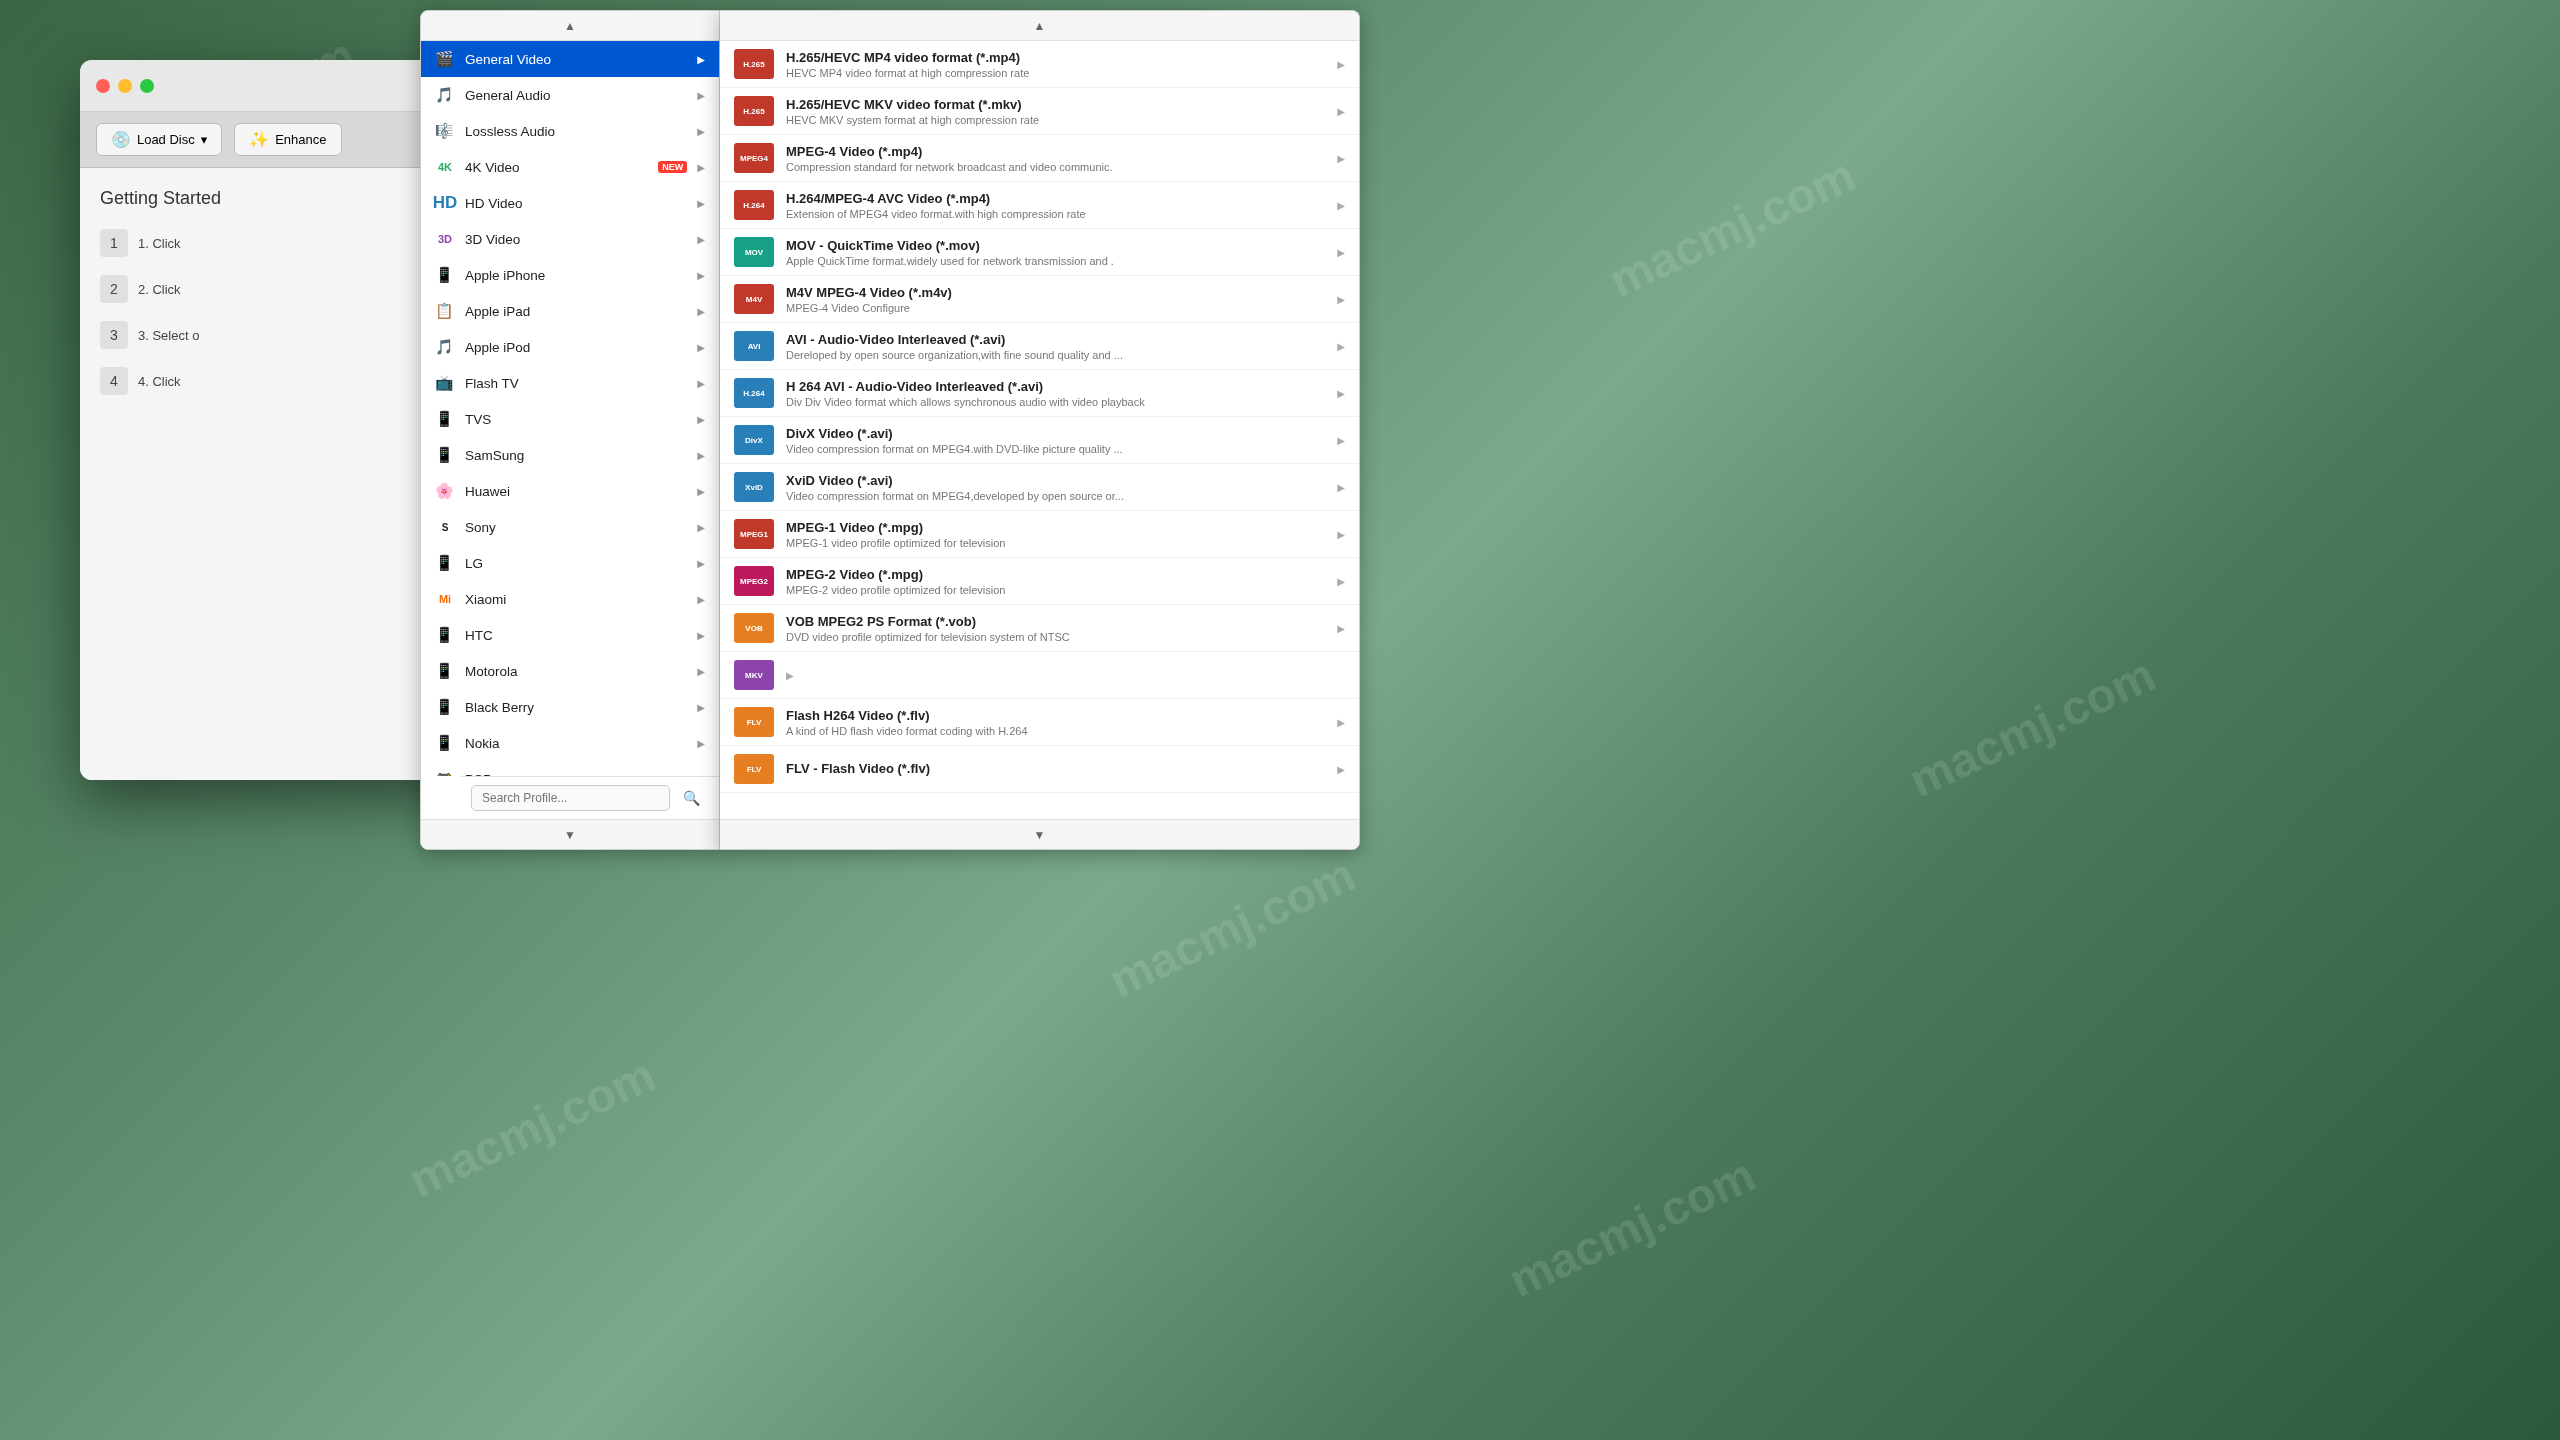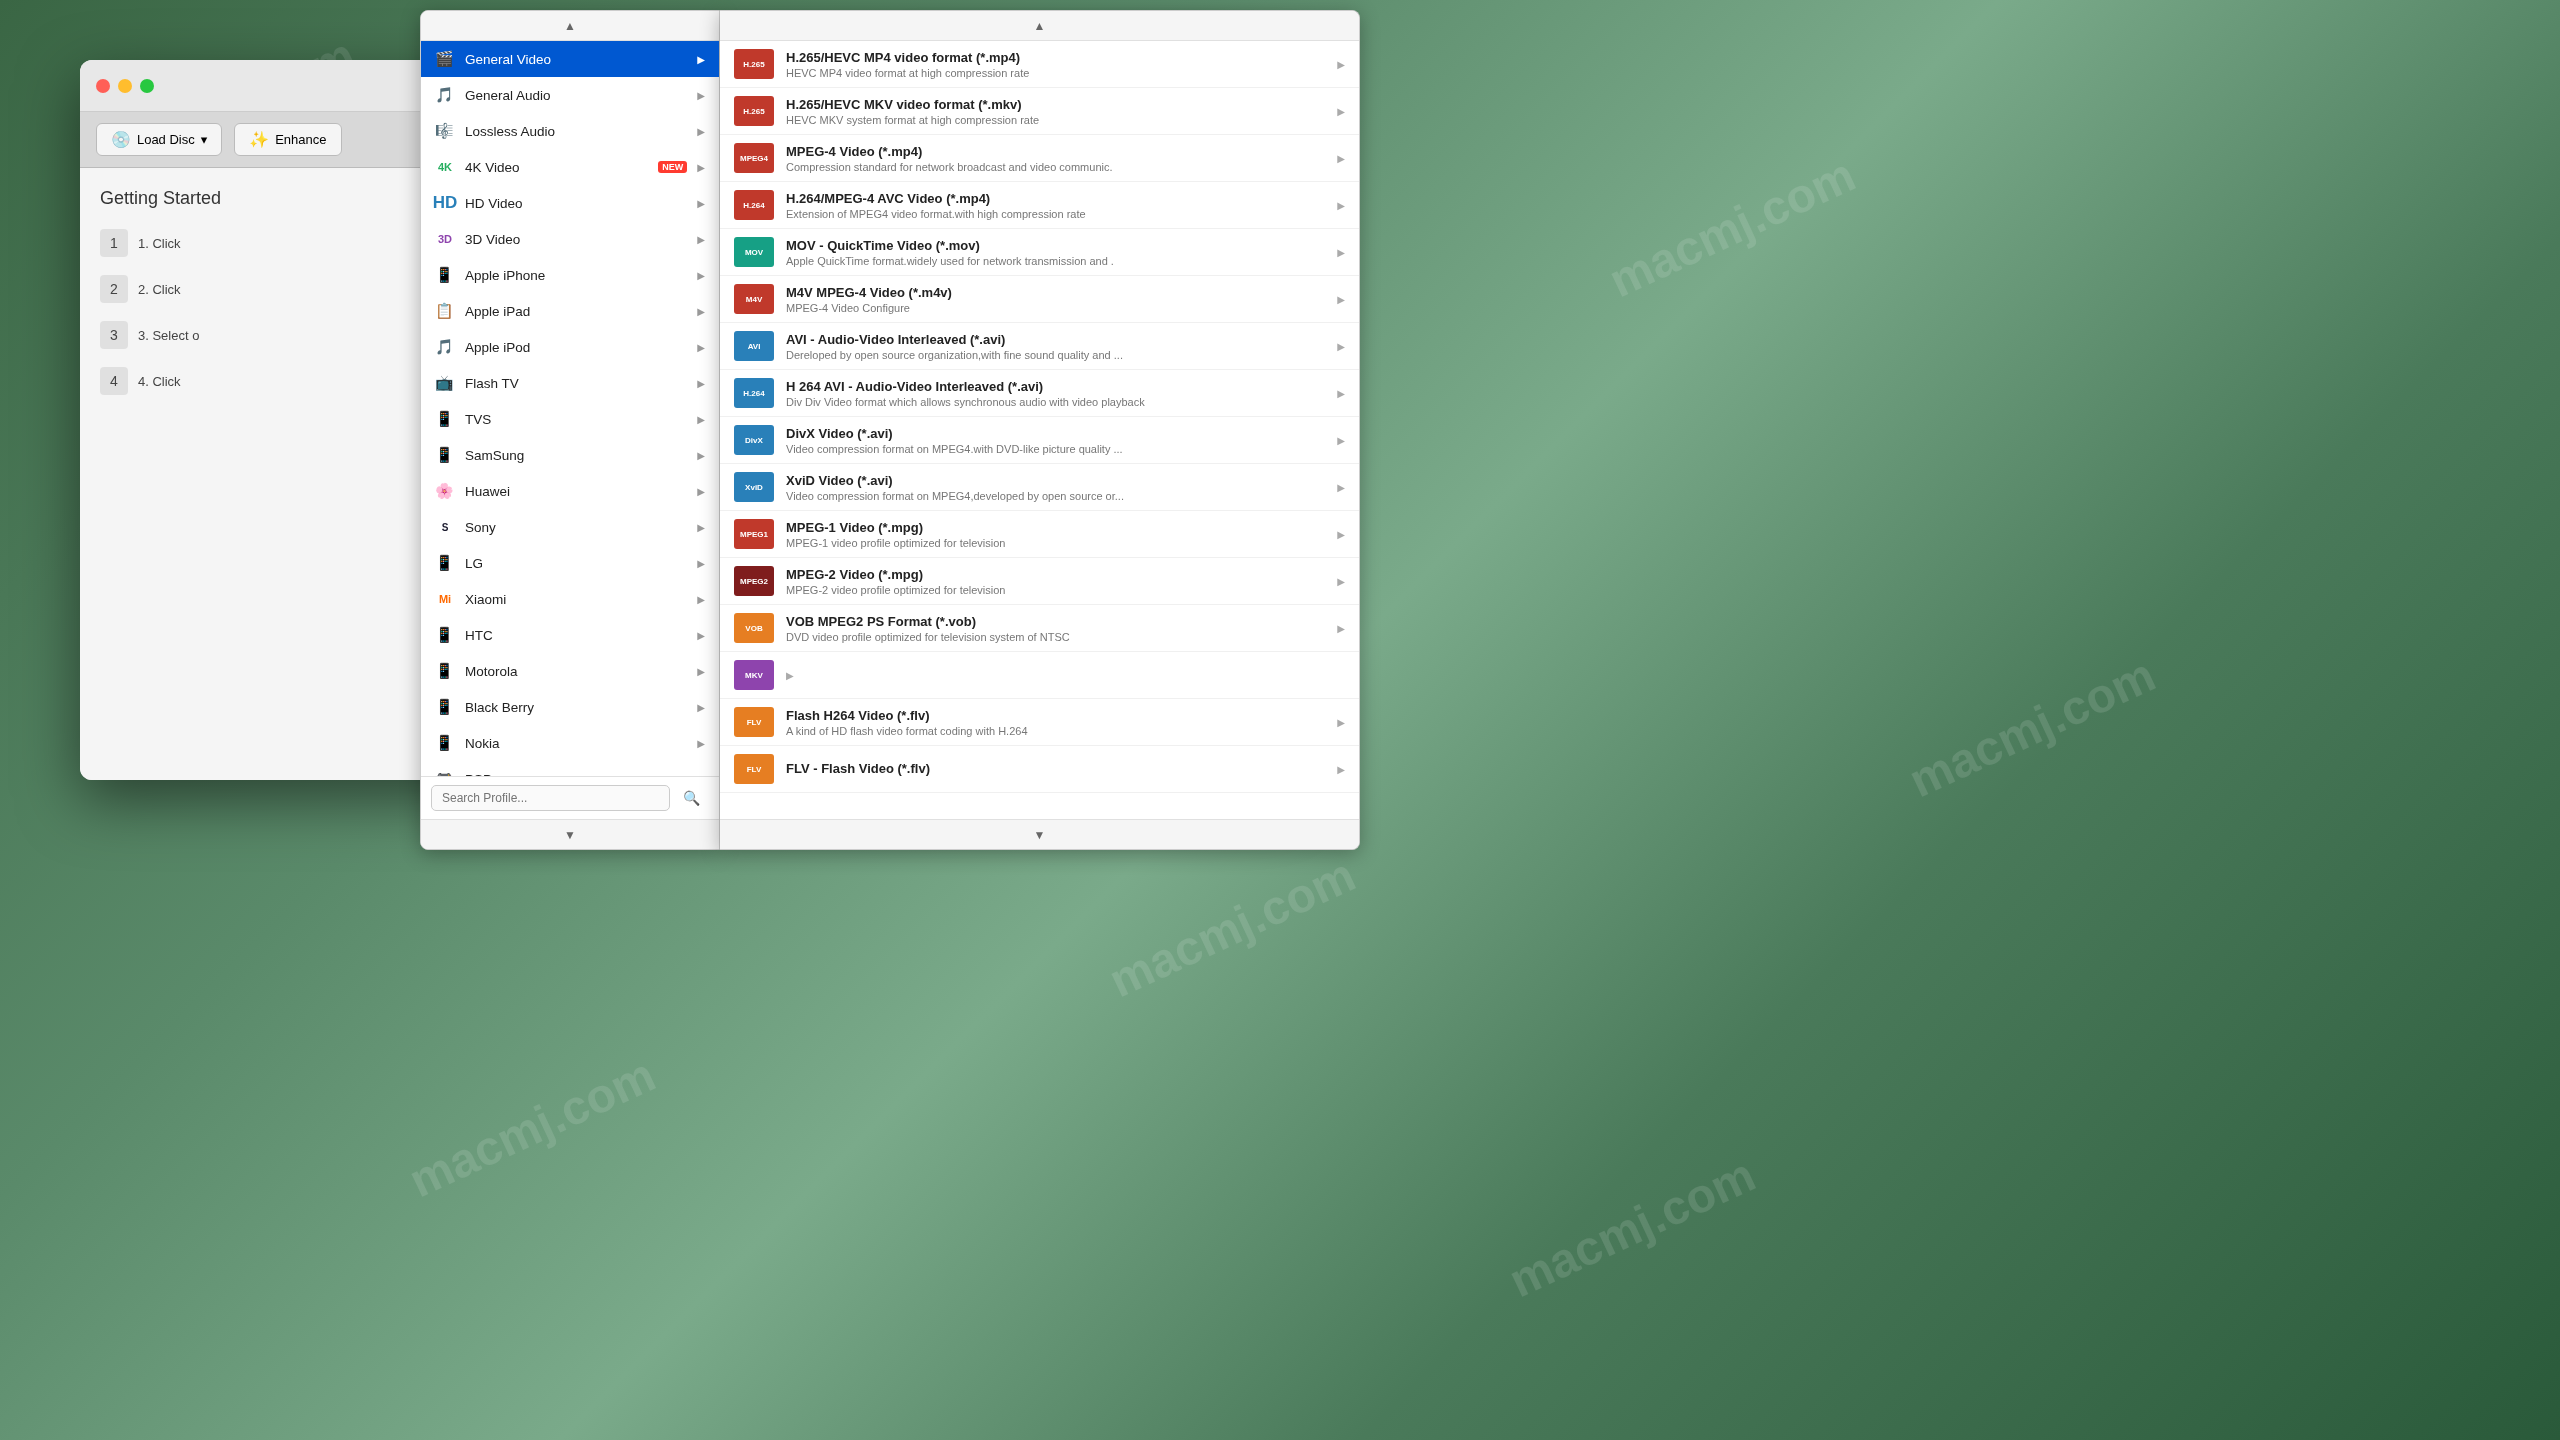--- a/index.html
+++ b/index.html
@@ -198,20 +198,21 @@
     .cat-item:hover .arrow, .cat-item.selected .arrow {
       color: white;
     }
 
     .search-row {
       padding: 8px 10px;
       border-top: 1px solid #e0e0e0;
       display: flex;
       gap: 6px;
       align-items: flex-end;
+      margin-left: 40px;
     }
     .search-input {
       flex: 1;
       padding: 5px 10px;
       border: 1px solid #ccc;
       border-radius: 5px;
       font-size: 12px;
       outline: none;
       background: #fafafa;
     }
@@ -679,21 +680,21 @@
   </div>
         <div class="format-item">
     <div class="format-thumb" style="background:#c0392b">MPEG1</div>
     <div class="format-info">
       <div class="format-name">MPEG-1 Video (*.mpg)</div>
       <div class="format-desc">MPEG-1 video profile optimized for television</div>
     </div>
     <span class="format-arrow">▶</span>
   </div>
         <div class="format-item">
-    <div class="format-thumb" style="background:#7f1d1d">MPEG2</div>
+    <div class="format-thumb" style="background:#be185d">MPEG2</div>
     <div class="format-info">
       <div class="format-name">MPEG-2 Video (*.mpg)</div>
       <div class="format-desc">MPEG-2 video profile optimized for television</div>
     </div>
     <span class="format-arrow">▶</span>
   </div>
         <div class="format-item">
     <div class="format-thumb" style="background:#e67e22">VOB</div>
     <div class="format-info">
       <div class="format-name">VOB MPEG2 PS Format (*.vob)</div>

